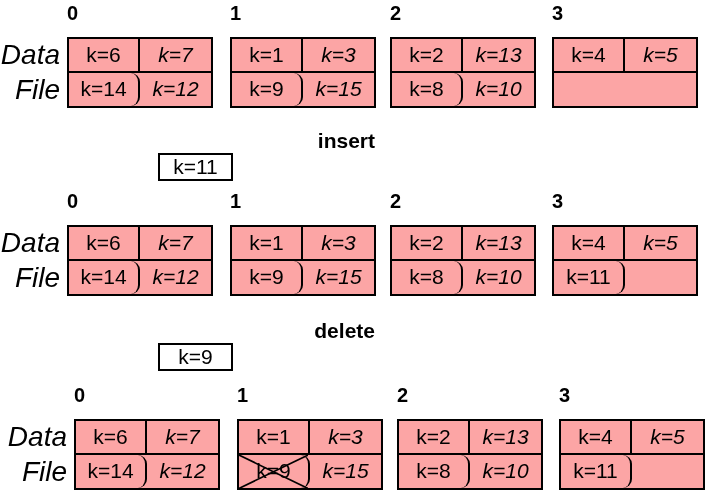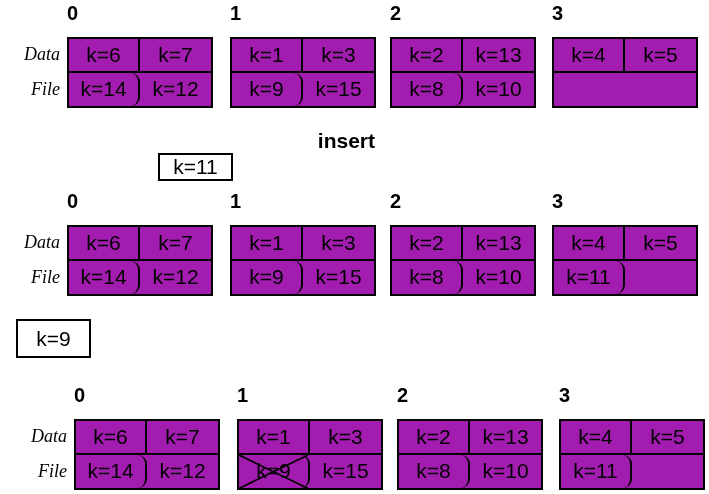--- a/index.html
+++ b/index.html
@@ -6,40 +6,40 @@
   .stage {
     position:relative; width:709px; height:494px; background:#ffffff;
     color:#000; font-family:"Liberation Sans", sans-serif; overflow:hidden;
   }
   .section { position:absolute; width:709px; height:112px; }
   .sec-0 { top:3px;   left:0; }
   .sec-1 { top:191px; left:0; }
   .sec-2 { top:385px; left:7px; }
   .file-label {
     position:absolute; left:0; top:34px; width:60px; text-align:right;
-    font-family:Liberation Serif, serif; font-style:italic;
-    font-size:18px; line-height:35px;
+    font-family:Liberation Sans, sans-serif; font-style:italic;
+    font-size:28px; line-height:35px;
   }
   .buckets { position:absolute; left:0; top:0; width:709px; height:110px; }
   .bucket-col { position:absolute; top:0; }
   .bucket-col.b0 { left:67px; }
   .bucket-col.b1 { left:230px; }
   .bucket-col.b2 { left:390px; }
   .bucket-col.b3 { left:552px; }
   .bucket-index { font-weight:bold; font-size:20px; line-height:21px; height:34px; }
   .bucket {
     width:146px; height:71px; border:2px solid #000; box-sizing:border-box;
     display:grid; grid-template-columns:1fr 1fr; grid-auto-rows:1fr;
-    background:#a21caf;
+    background:#fca5a5;
   }
   .cell {
     position:relative; display:flex; align-items:center; justify-content:center;
     font-size:21px; border-right:2px solid #000; border-bottom:2px solid #000;
   }
-  .cell.last-col { border-right:none; }
+  .cell.last-col { border-right:none;font-style:italic; }
   .cell.last-row { border-bottom:none;border-radius:9px; }
   .cell.merged { grid-column:1 / -1; }
   .cross-svg { position:absolute; left:0; top:0; width:100%; height:100%; pointer-events:none; }
   .operation { position:absolute; left:0; display:flex; align-items:center; height:40px;flex-direction:column; }
   .op-insert { top:129px; }
   .op-delete { top:319px; }
   .op-label { display:block; width:375px; text-align:right; font-weight:bold; font-size:21px; }
   .op-box {
     margin-left:16px; width:75px; height:39px; border:2px solid #000;
     box-sizing:border-box; display:flex; align-items:center; justify-content:center;
@@ -201,20 +201,21 @@
             </div>
             <div class="cell last-row last-col">
               <span></span>
             </div>
           </div>
         </div>
       </div>
   </div>
 
   <div class="operation op-delete">
+    <span class="op-label">delete</span>
     <span class="op-box">k=9</span>
   </div>
 
   <div class="section sec-2">
     <div class="file-label">
       <div>Data</div>
       <div>File</div>
     </div>
     <div class="buckets">
         <div class="bucket-col b0">

